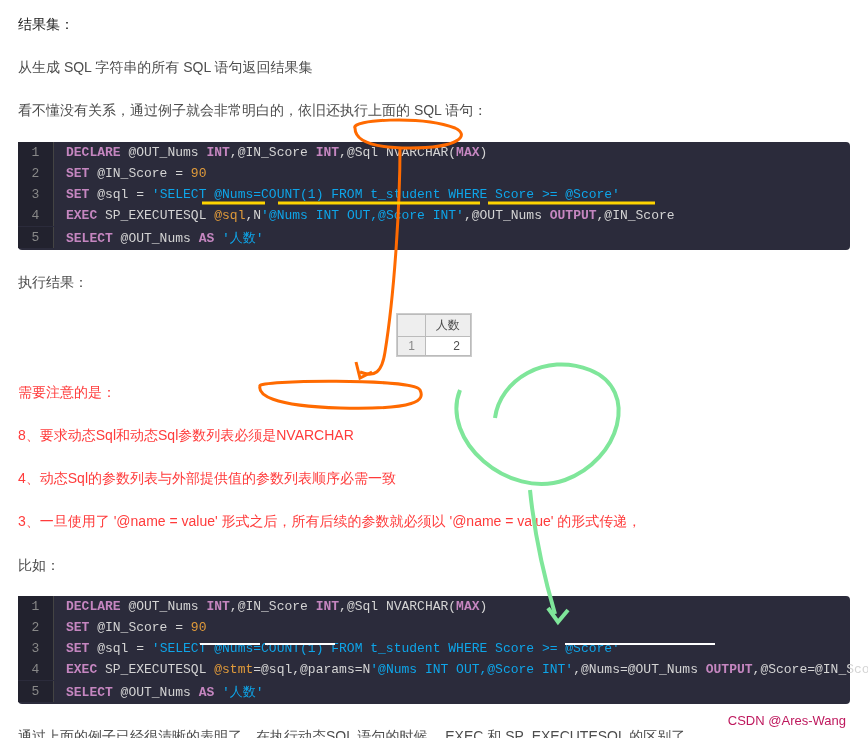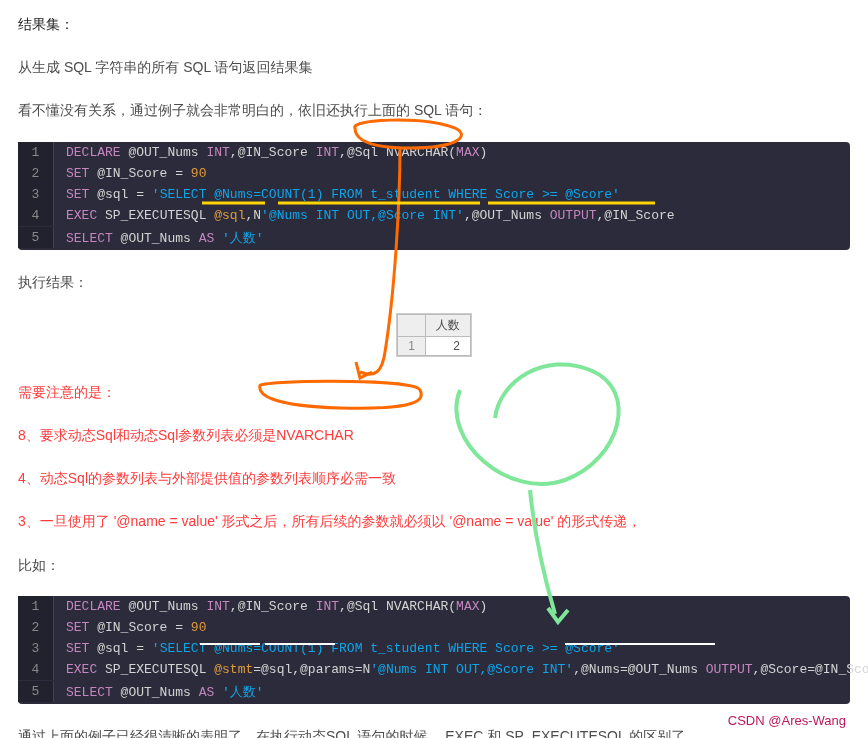--- a/index.html
+++ b/index.html
@@ -29,21 +29,21 @@
     color: #888;
     background: #22222e;
     width: 36px;
     text-align: center;
     padding: 3px 0;
     border-right: 1px solid #444;
     user-select: none;
     flex-shrink: 0;
   }
   .code { padding: 3px 12px; white-space: pre; }
-  .kw  { color: #c586c0; }
+  .kw  { color: #c586c0; font-weight: bold; }
   .var { color: #e09a3a; }
   .str { color: #0ea5e9; }
   .result-container { text-align: center; margin: 10px 0 20px 0; }
   .result-table { display: inline-block; background: #f0f0f0; border: 1px solid #ccc; font-size: 12px; text-align: right; }
   .result-table table { border-collapse: collapse; }
   .result-table th, .result-table td { border: 1px solid #bbb; padding: 2px 10px; background: #fff; font-weight: normal; }
   .result-table th { background: #eee; }
   .result-table .idx { color: #888; background: #eee; }
   .watermark { position: fixed; right: 22px; bottom: 10px; color: #be185d; font-size: 13px; }
   svg.anno { position: absolute; top: 0; left: 0; pointer-events: none; }

